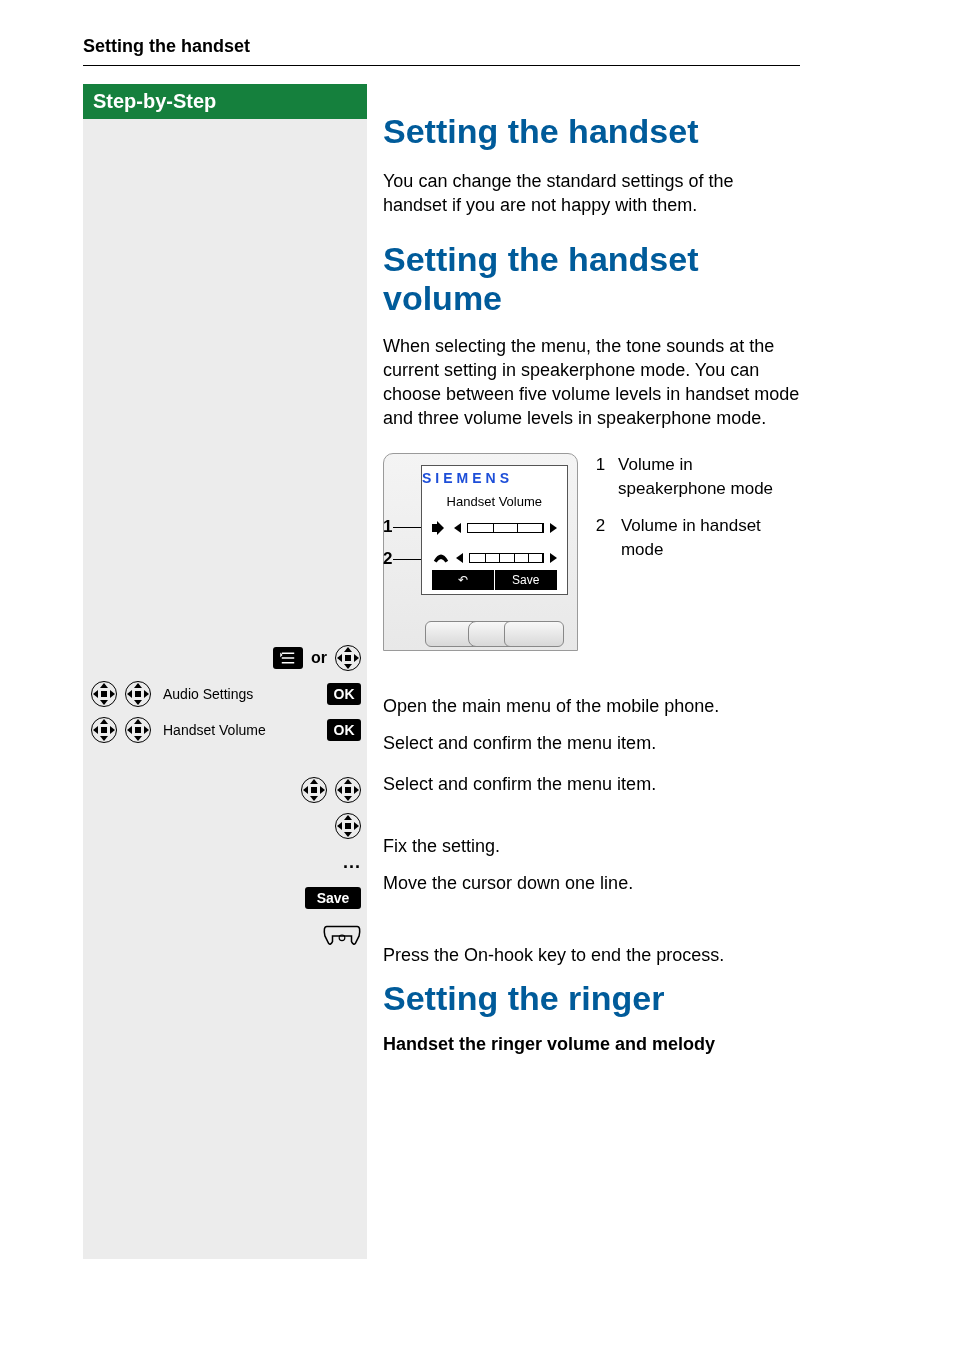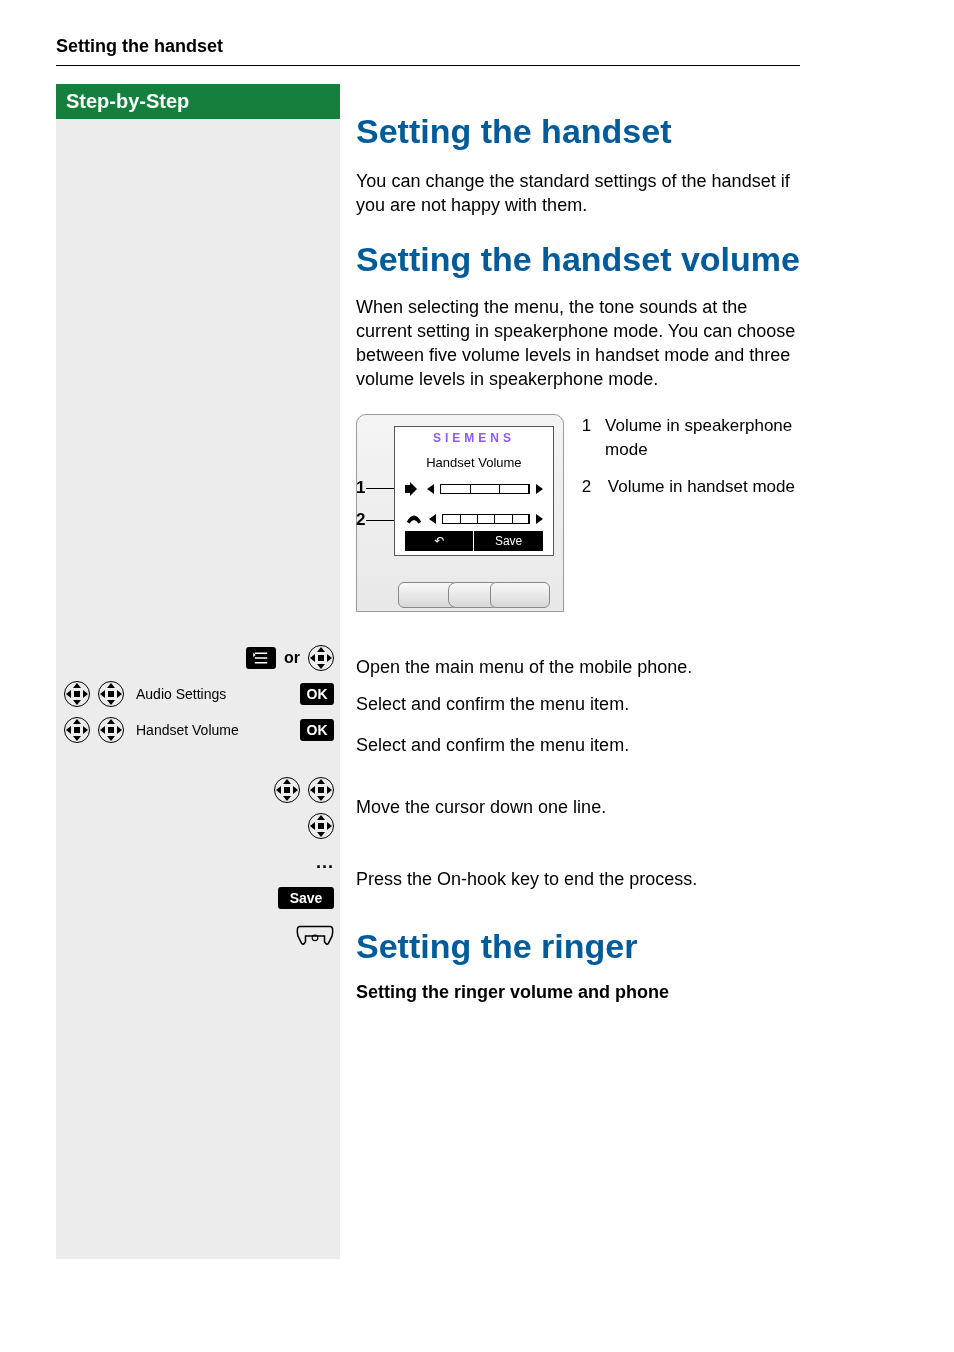--- a/index.html
+++ b/index.html
@@ -1,17 +1,17 @@
 <!DOCTYPE html>
 <html><head>
 <meta charset="utf-8">
 <style>
   * { box-sizing: border-box; margin: 0; padding: 0; }
   html, body { width: 954px; background: #fff; font-family: Helvetica, Arial, sans-serif; color: #000; }
-  .page { width: 856px; padding: 36px 56px 40px 56px; }
+  .page { width: 856px; padding: 36px 56px 40px 83px; }
   .running-head { font-weight: 700; font-size: 18px; margin-bottom: 8px; }
   .head-rule { border: none; border-top: 1px solid #000; margin-bottom: 18px; }
   .columns { display: flex; }
   .left-col { width: 284px; flex: 0 0 284px; }
   .right-col { flex: 1; padding-left: 16px; }
   .sbs-bar { background: #15803d; color: #fff; font-weight: 700; font-size: 20px; padding: 6px 10px; }
   .left-body { background: #ececec; min-height: 1140px; padding: 8px 6px 20px 6px; position: relative; }
   .left-spacer-top { height: 510px; }
   .step-row { display: flex; align-items: center; justify-content: flex-end; gap: 8px; margin: 6px 0; min-height: 30px; }
   .step-row.left-align { justify-content: flex-start; padding-left: 2px; }
@@ -31,21 +31,21 @@
   .legend-item { display:flex; gap:10px; margin-bottom: 14px; }
   .legend-num { width: 16px; }
   .step-desc { font-size: 18px; line-height: 1.3; margin: 7px 0; min-height: 30px; display:flex; align-items:center;}
   .step-desc.taller { min-height: 38px; }
   .page-num { font-weight:700; font-size:18px; margin-top: 30px; }
 
   
   .device { width: 248px; height: 198px; position: relative; }
   .device .shell { position:absolute; inset:0; border:1px solid #9a9a9a; border-radius: 10px 10px 0 0; background: linear-gradient(#f4f4f4,#e8e8e8); }
   .device .screen { position:absolute; left:38px; top:12px; right:10px; height:130px; background:#fff; border:1px solid #555; }
-  .device .brand { position:absolute; top:4px; left:0; right:0; text-align:center; font-size:12px; letter-spacing:4px; color:#8b5cf6; font-weight:700; }
+  .device .brand { position:absolute; top:4px; left:0; right:0; font-size:14px; letter-spacing:4px; color:#1d4ed8; font-weight:700; }
   .device .screen-title { position:absolute; top:28px; left:0; right:0; text-align:center; font-size:13px; color:#000; }
   .device .bar-row { position:absolute; left:10px; right:10px; height:16px; display:flex; align-items:center; gap:6px; }
   .device .bar-row.r1 { top:54px; }
   .device .bar-row.r2 { top:84px; }
   .device .lead { position:absolute; height:1px; background:#000; }
   .device .lead.l1 { top: 74px; left: 10px; width: 34px; }
   .device .lead.l2 { top: 106px; left: 10px; width: 34px; }
   .device .callout { position:absolute; font-weight:700; font-size:17px; }
   .device .callout.c1 { top: 64px; left: 0; }
   .device .callout.c2 { top: 96px; left: 0; }
@@ -256,22 +256,23 @@
             <span>Volume in handset mode</span>
           </div>
         </div>
       </div>
 
       <div style="height:10px;"></div>
       <div class="step-desc">Open the main menu of the mobile phone.</div>
       <div class="step-desc">Select and confirm the menu item.</div>
       <div class="step-desc taller">Select and confirm the menu item.</div>
       <div style="height:14px;"></div>
+      <div class="step-desc">Fix the setting.</div>
       <div class="step-desc">Move the cursor down one line.</div>
       <div style="height:28px;"></div>
       <div class="step-desc">Press the On-hook key to end the process.</div>
 
-      <h2 class="h-sub" style="margin-top:32px;">Setting the ringer</h2>
-      <h3 class="h-sub3">Setting the ringer volume and phone</h3>
+      <h2 class="h-sub" style="margin-top:8px;">Setting the ringer</h2>
+      <h3 class="h-sub3">Handset the ringer volume and melody</h3>
     </div>
   </div>
 
 </div>
 
 </body></html>

